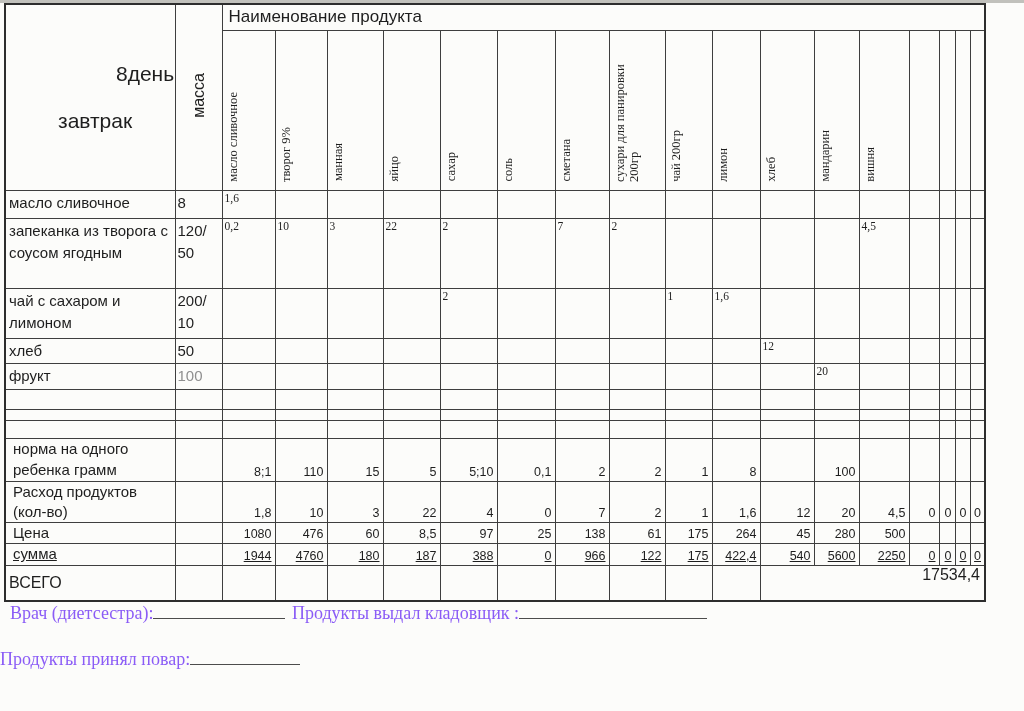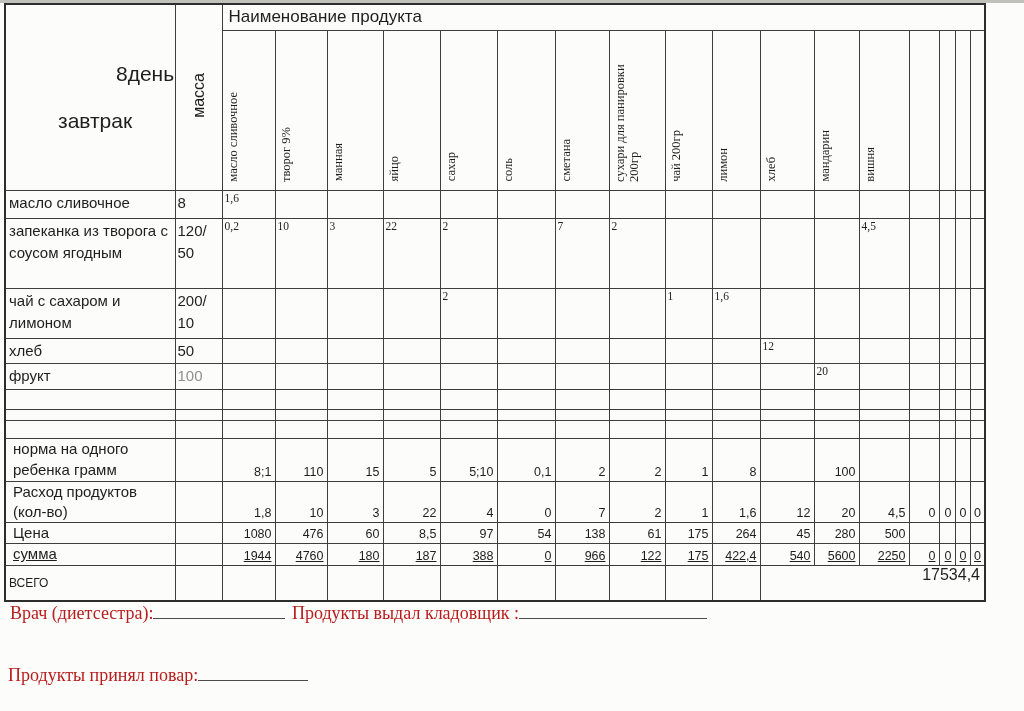--- a/index.html
+++ b/index.html
@@ -20,27 +20,27 @@
   .mass-head .vrot{font-size:16px;}
   td.vh{vertical-align:bottom;text-align:left;padding:0 0 4px 3px;}
   .vh .vrot{font-family:"Liberation Serif",serif;font-size:12.5px;line-height:1.15;max-height:150px;}
 
   td.dish{font-size:15px;vertical-align:top;padding:1px 3px;line-height:1.5;}
   td.mass{font-size:15px;vertical-align:top;padding:1px 2px;white-space:pre-line;line-height:1.5;}
   td.val{font-family:"Liberation Serif",serif;font-size:11.5px;vertical-align:top;
          text-align:left;padding:1px 0 0 2px;}
   td.num{font-size:12.5px;text-align:right;vertical-align:bottom;padding:0 3px 2px 0;}
   td.slabel{font-size:15px;vertical-align:middle;padding:0 7px;line-height:1.35;}
-  td.total-label{font-size:12px;vertical-align:middle;padding:0 3px;}
+  td.total-label{font-size:16px;vertical-align:middle;padding:0 3px;}
   td.total-value{font-size:16px;text-align:right;vertical-align:middle;padding:0 4px 16px 0;}
   .muted{color:#8f8f8f;}
 
-  .sig{position:absolute;font-family:"Liberation Serif",serif;font-size:18px;color:#b91c1c;white-space:nowrap;}
+  .sig{position:absolute;font-family:"Liberation Serif",serif;font-size:18px;color:#8b5cf6;white-space:nowrap;}
   .sig1{left:10px;top:603px;}
-  .sig2{left:8px;top:649px;margin-top:16px;}
+  .sig2{left:0;top:649px;}
   .uline{display:inline-block;border-bottom:1.4px solid #4c4c4c;height:15px;}
 </style>
 </head>
 <body>
 
 <div class="page">
   <div class="scan-edge"></div>
 
   <table class="sheet">
     <colgroup>
@@ -307,21 +307,21 @@
           <td class="num">0</td>
         </tr>
         <tr style="height: 16px;">
           <td class="slabel">Цена</td>
           <td class="mass"></td>
           <td class="num">1080</td>
           <td class="num">476</td>
           <td class="num">60</td>
           <td class="num">8,5</td>
           <td class="num">97</td>
-          <td class="num">54</td>
+          <td class="num">25</td>
           <td class="num">138</td>
           <td class="num">61</td>
           <td class="num">175</td>
           <td class="num">264</td>
           <td class="num">45</td>
           <td class="num">280</td>
           <td class="num">500</td>
           <td class="num"></td>
           <td class="num"></td>
           <td class="num"></td>

